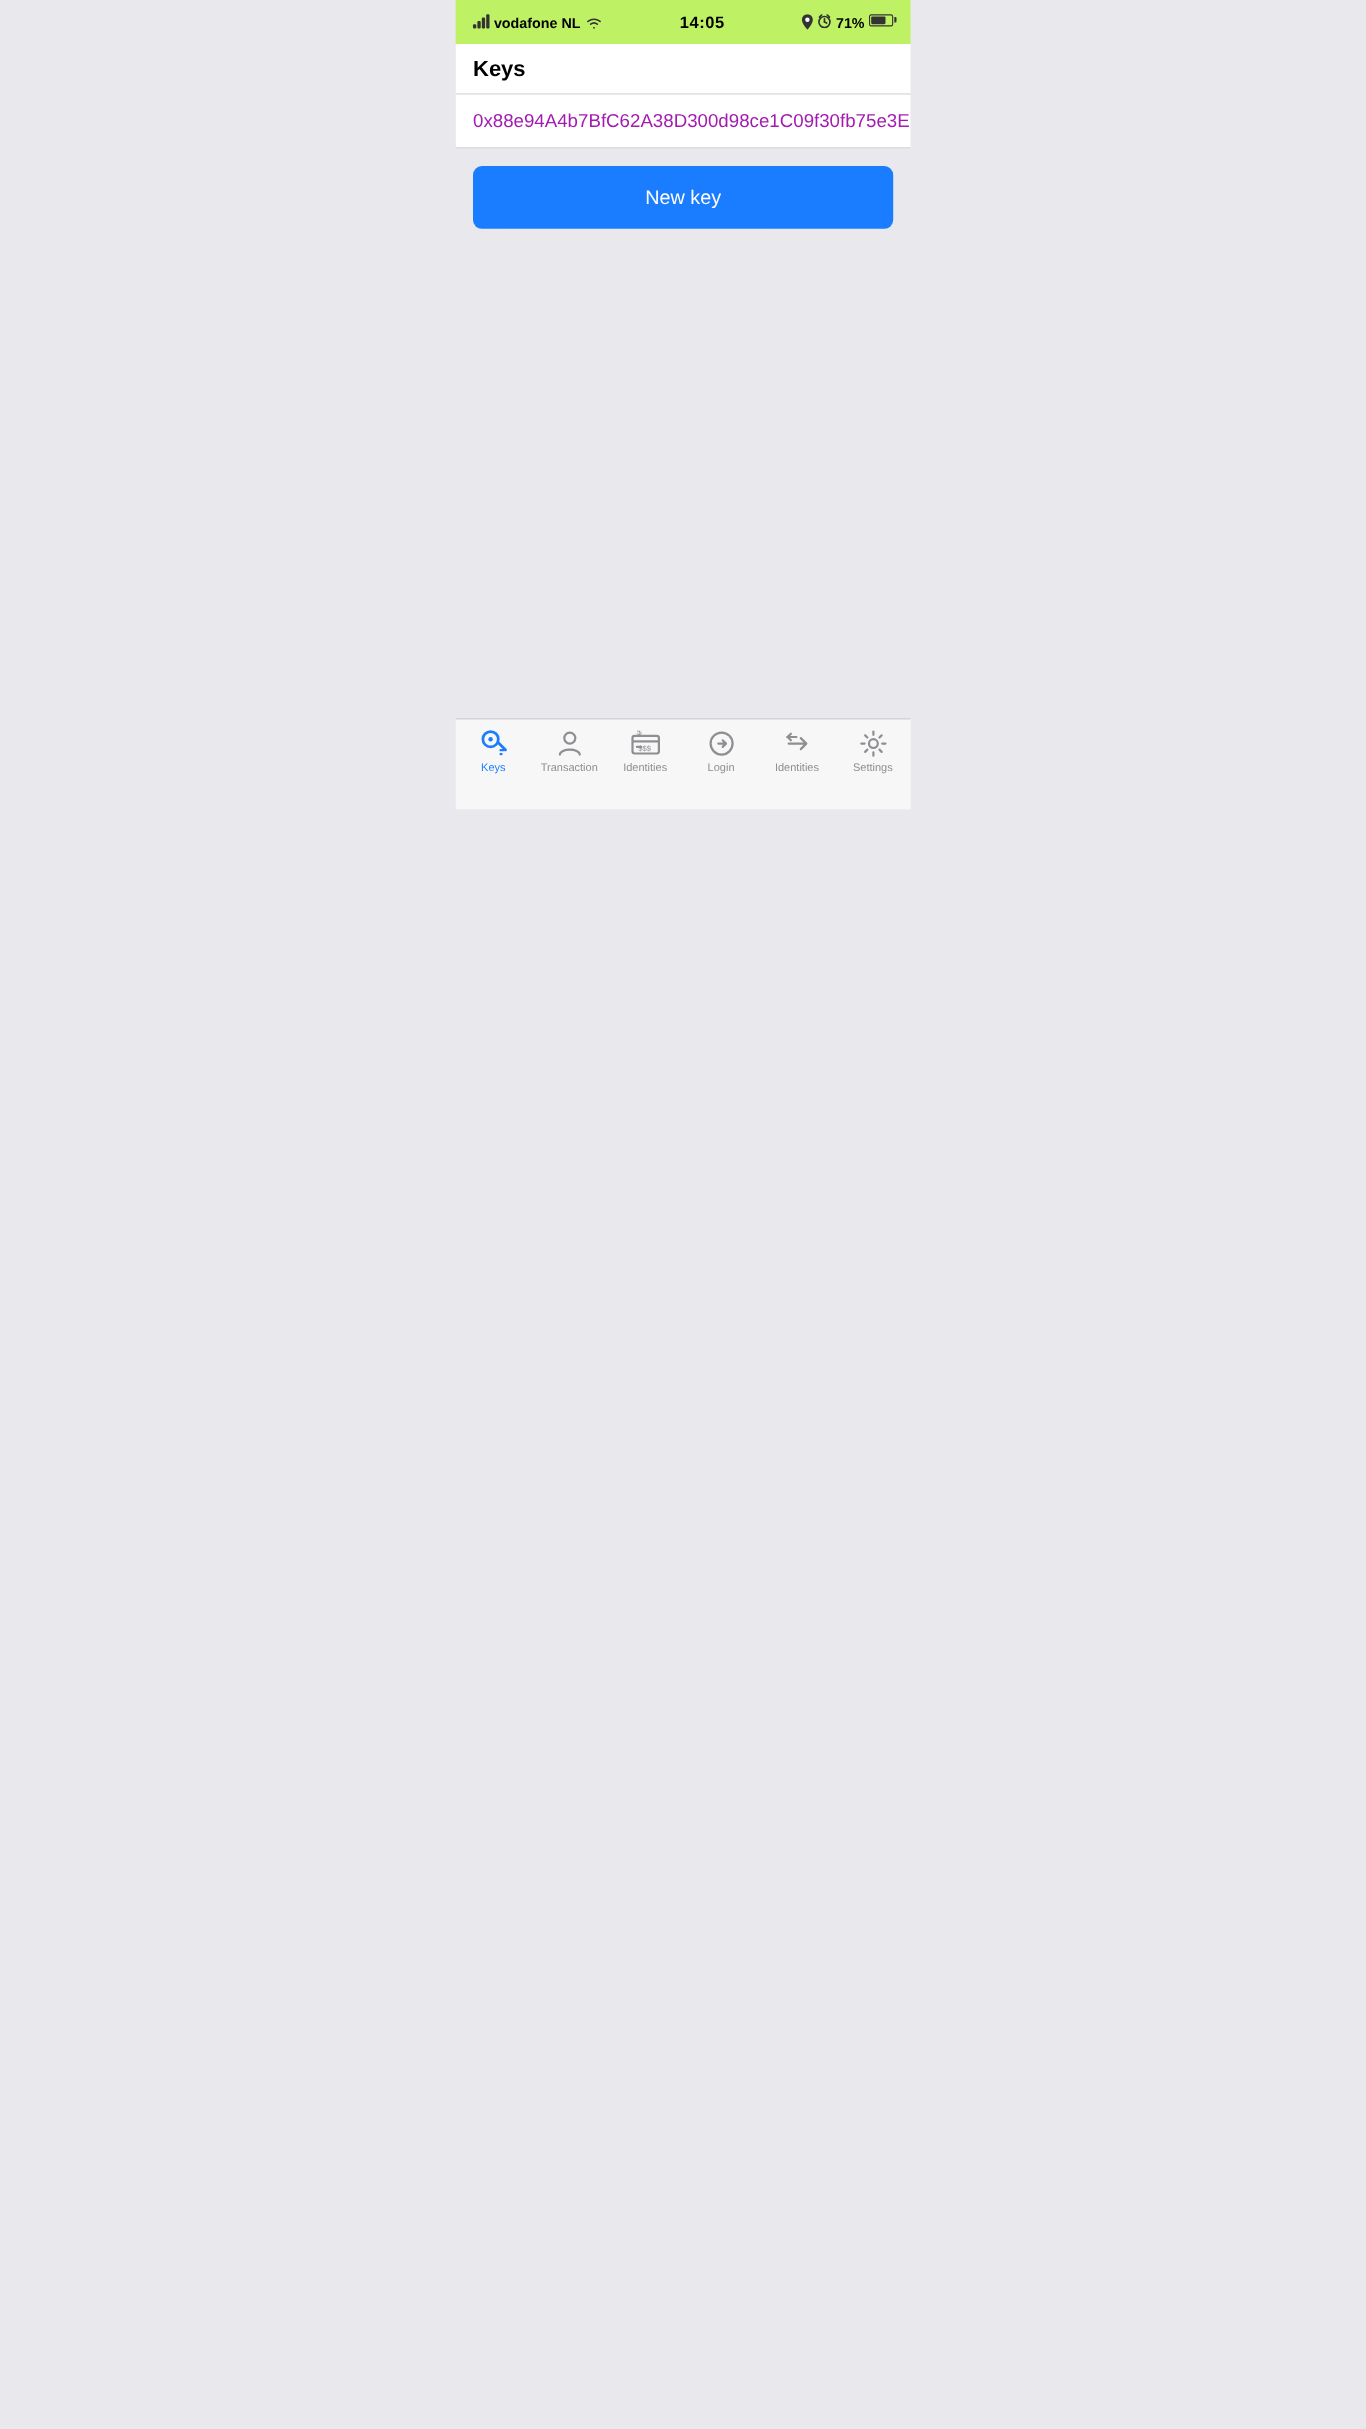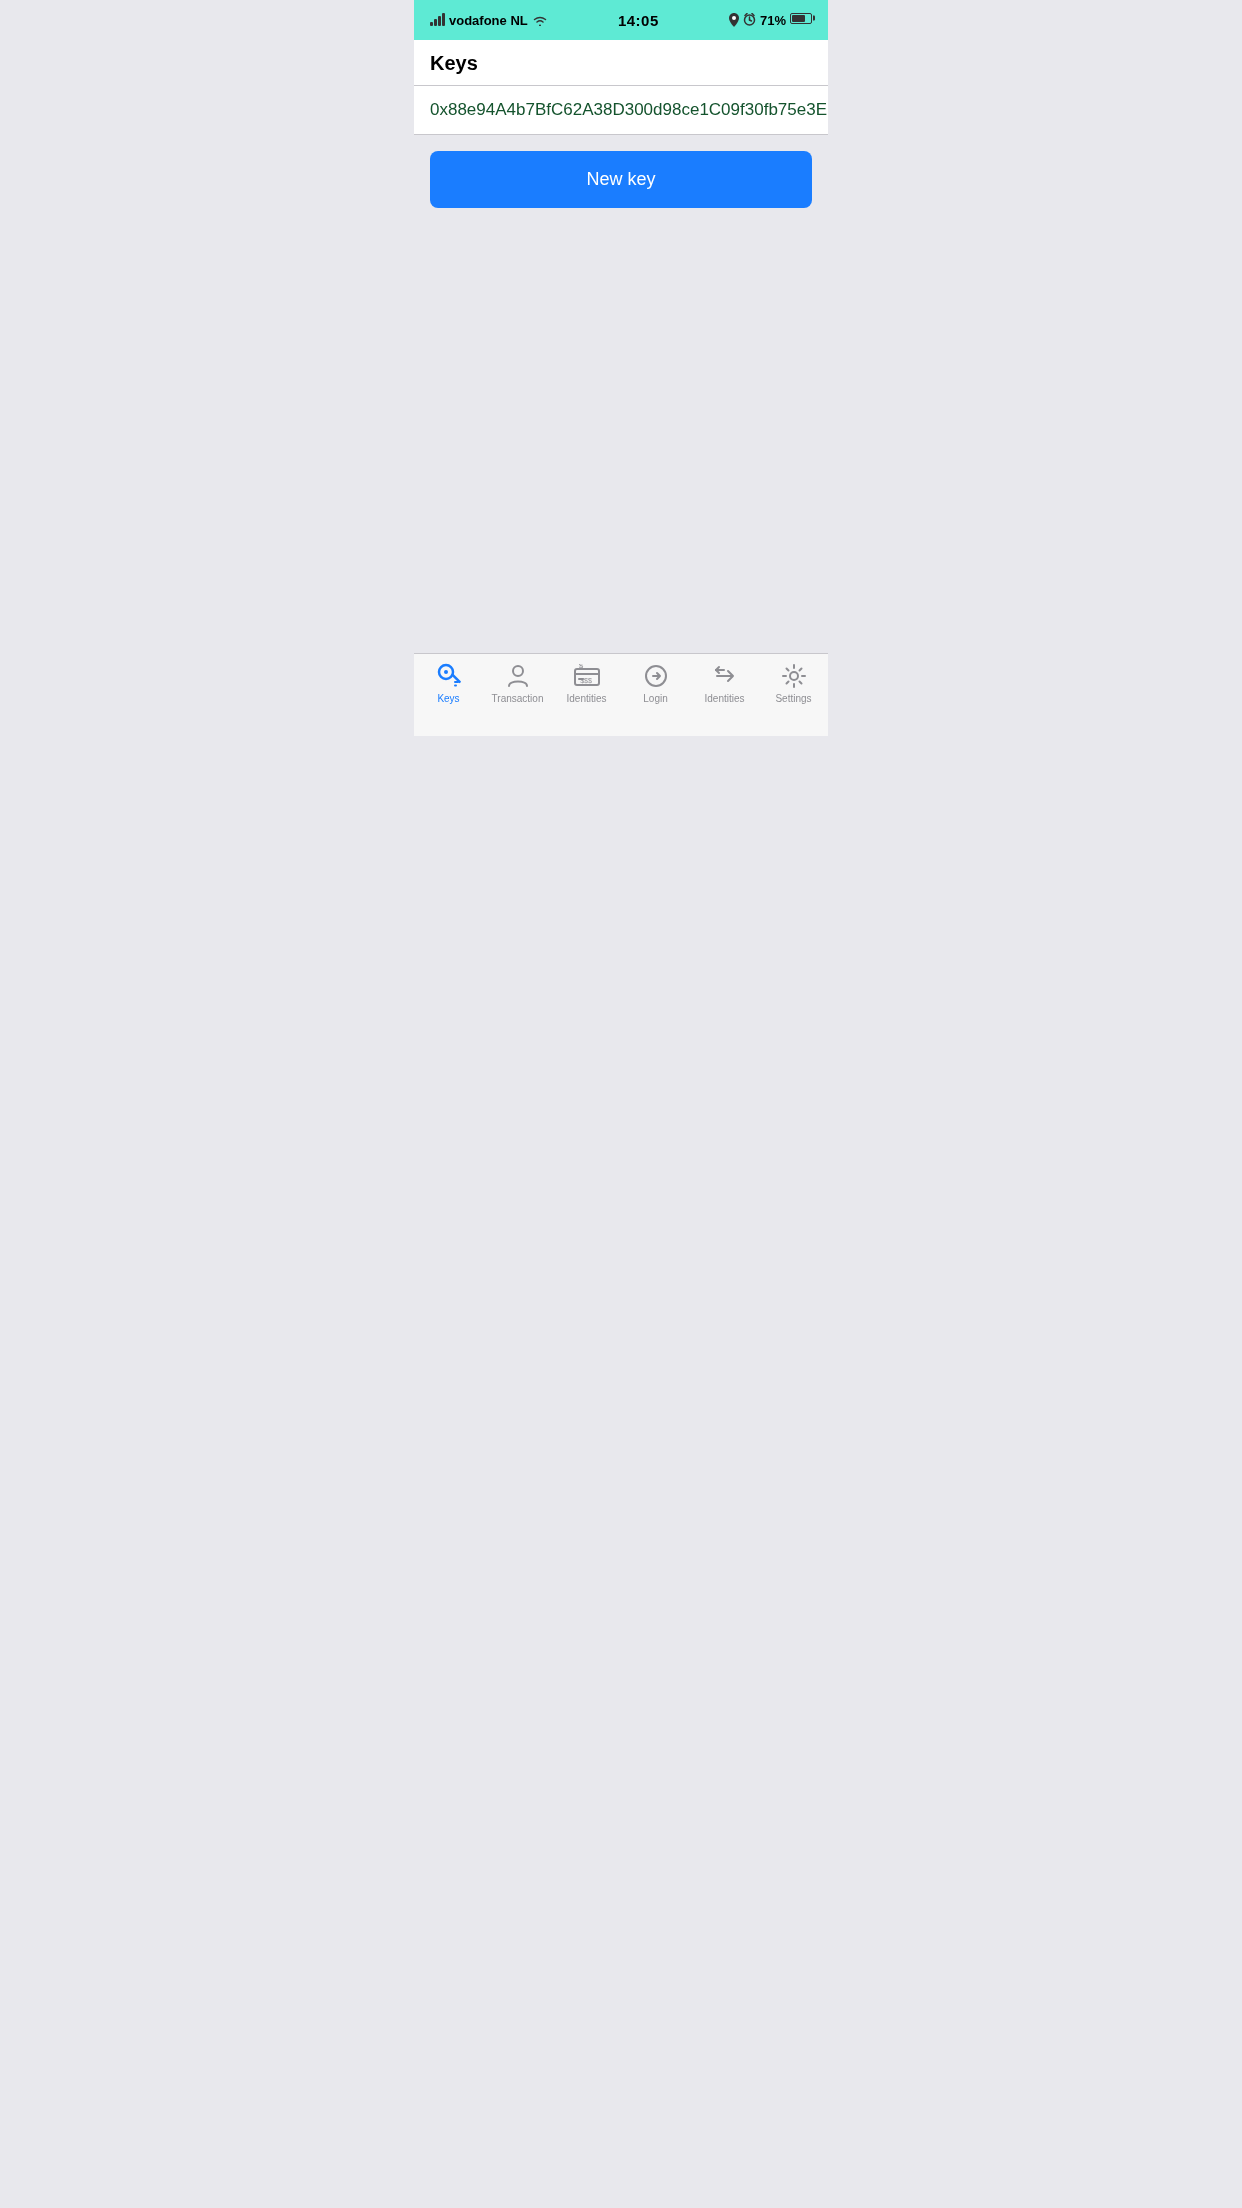--- a/index.html
+++ b/index.html
@@ -14,21 +14,21 @@
       background: #e8e8ed;
       width: 414px;
       height: 736px;
       overflow: hidden;
       position: relative;
       margin: 0 auto;
     }
 
     
     .status-bar {
-      background: #5eead4;
+      background: #bef264;
       height: 40px;
       display: flex;
       align-items: center;
       justify-content: space-between;
       padding: 14px 16px;
       font-size: 13px;
       font-weight: 600;
     }
 
     .status-left {
@@ -104,21 +104,21 @@
       background: #ffffff;
       padding: 12px 16px 10px 16px;
       border-bottom: 1px solid #c8c7cc;
     }
 
     .key-address-row {
       background: #ffffff;
       padding: 14px 16px;
       border-bottom: 1px solid #c8c7cc;
       font-size: 17px;
-      color: #14532d;
+      color: #a21caf;
       overflow: hidden;
       white-space: nowrap;
     }
 
     .buttons-area {
       background: #e8e8ed;
       padding: 16px;
       display: flex;
       flex-direction: column;
       gap: 4px;

